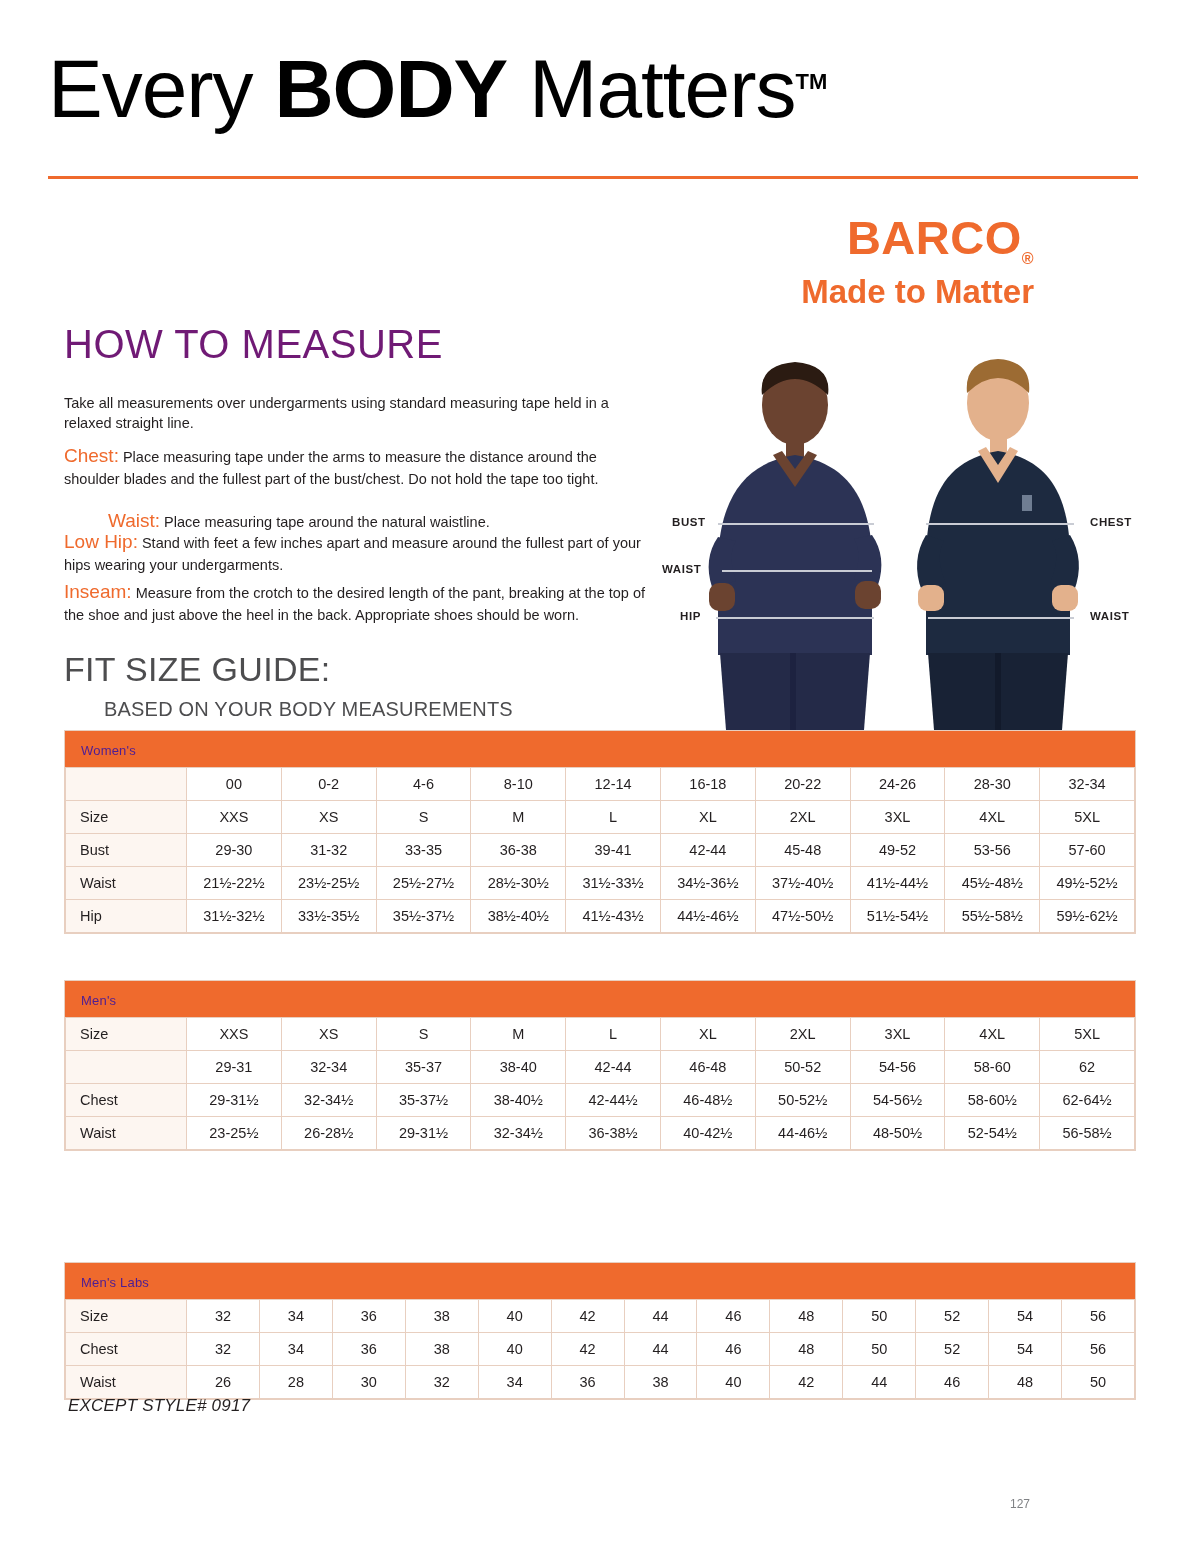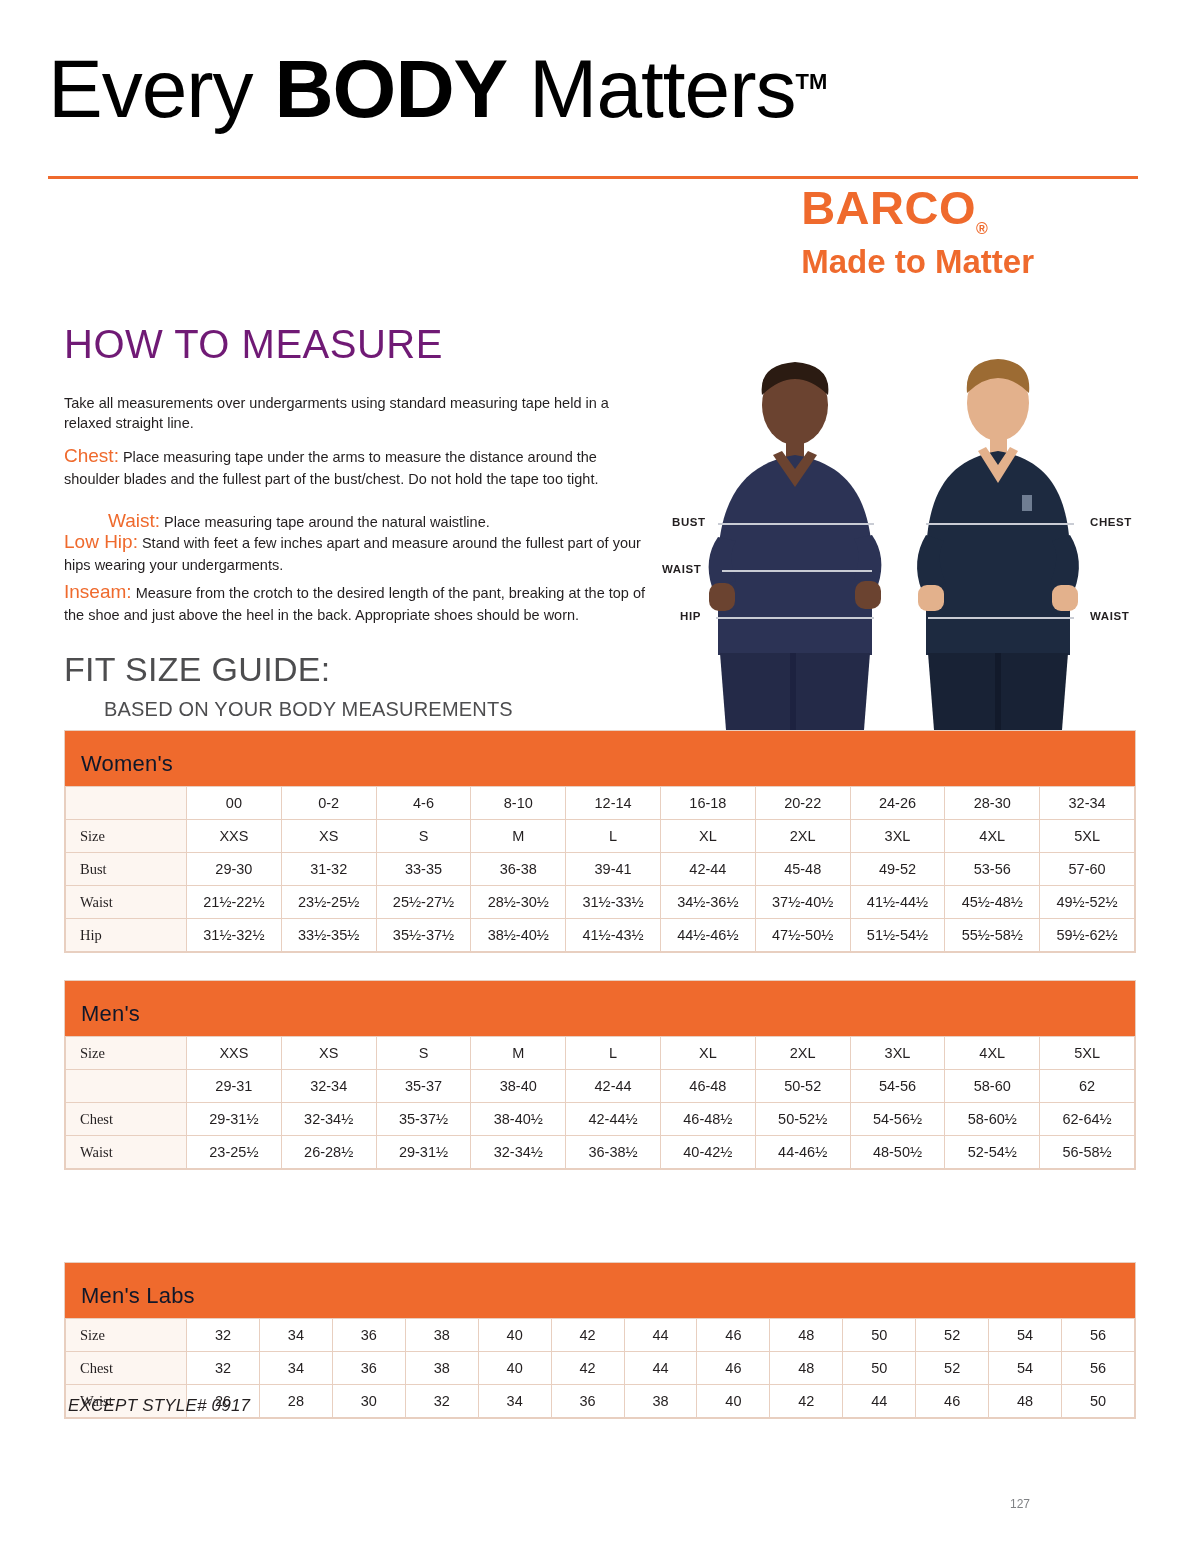--- a/index.html
+++ b/index.html
@@ -45,21 +45,22 @@
     left: 48px;
     top: 176px;
     width: 1090px;
     height: 3px;
     background: #ef6a2d;
   }
 
   .brand {
     position: absolute;
     right: 62px;
-    top: 184px;
+    top: 214px;
+    text-align: right;
   }
   .brand-name {
     font-size: 47px;
     font-weight: 700;
     color: #ef6a2d;
     letter-spacing: 0.5px;
     line-height: 1;
   }
   .brand-name .reg {
     font-size: 16px;
@@ -157,23 +158,23 @@
     width: 1072px;
     border: 1px solid #e8cfc0;
     box-sizing: border-box;
   }
   .tbl-womens { top: 730px; }
   .tbl-mens { top: 980px; }
   .tbl-labs { top: 1262px; }
 
   .tbl-title {
     background: #ef6a2d;
-    color: #0f172a;
-    font-size: 22px;
-    padding: 20px 0 9px 16px;
+    color: #4c1d95;
+    font-size: 13px;
+    padding: 12px 0 9px 16px;
     letter-spacing: 0.2px;
   }
   table {
     border-collapse: collapse;
     width: 100%;
     table-layout: fixed;
   }
   td {
     border: 1px solid #e8cfc0;
     font-size: 14.5px;
@@ -181,21 +182,20 @@
     text-align: center;
     height: 32px;
     padding: 0 2px;
     background: #ffffff;
   }
   td.rowhead {
     text-align: left;
     padding-left: 14px;
     background: #fdf6f1;
     width: 104px;
-    font-family: Liberation Serif, serif;
   }
   td.blank { background: #fdf6f1; }
 
   .except {
     position: absolute;
     left: 68px;
     top: 1396px;
     font-size: 17px;
     font-style: italic;
     color: #231f20;

